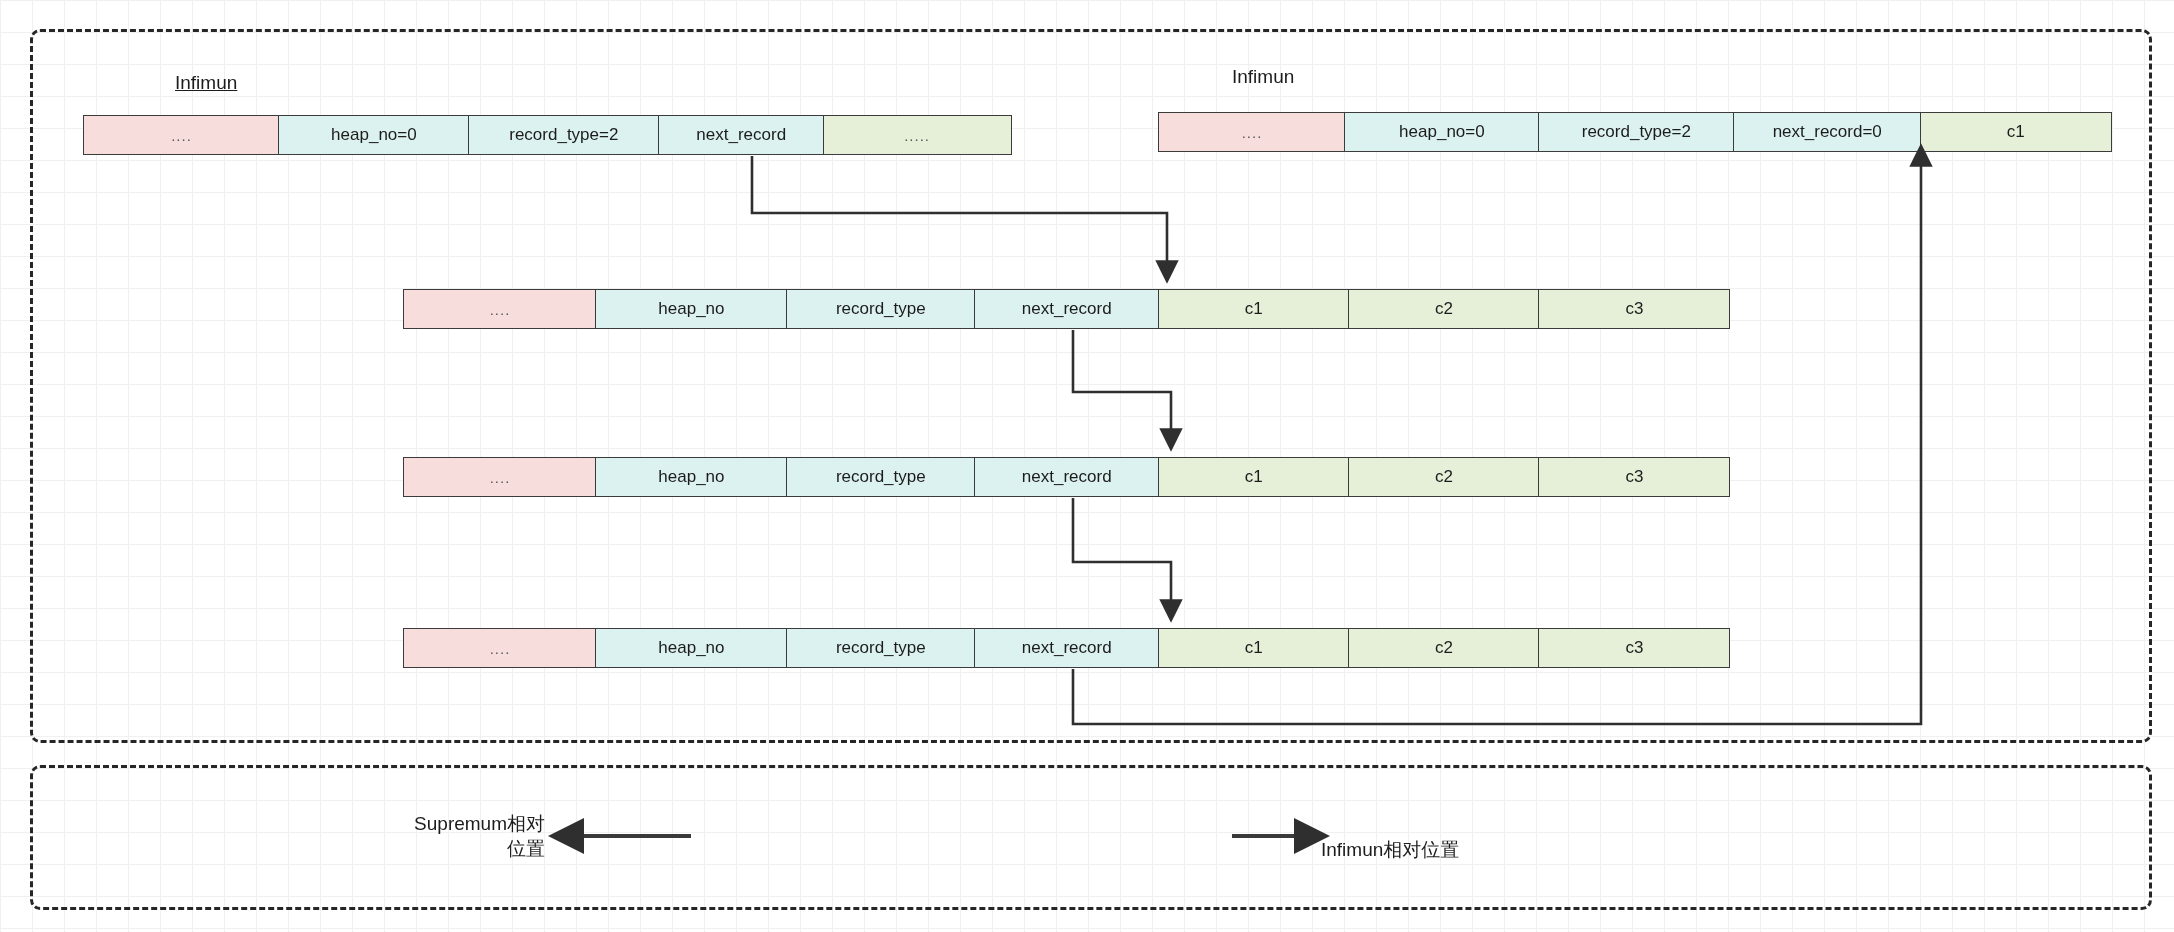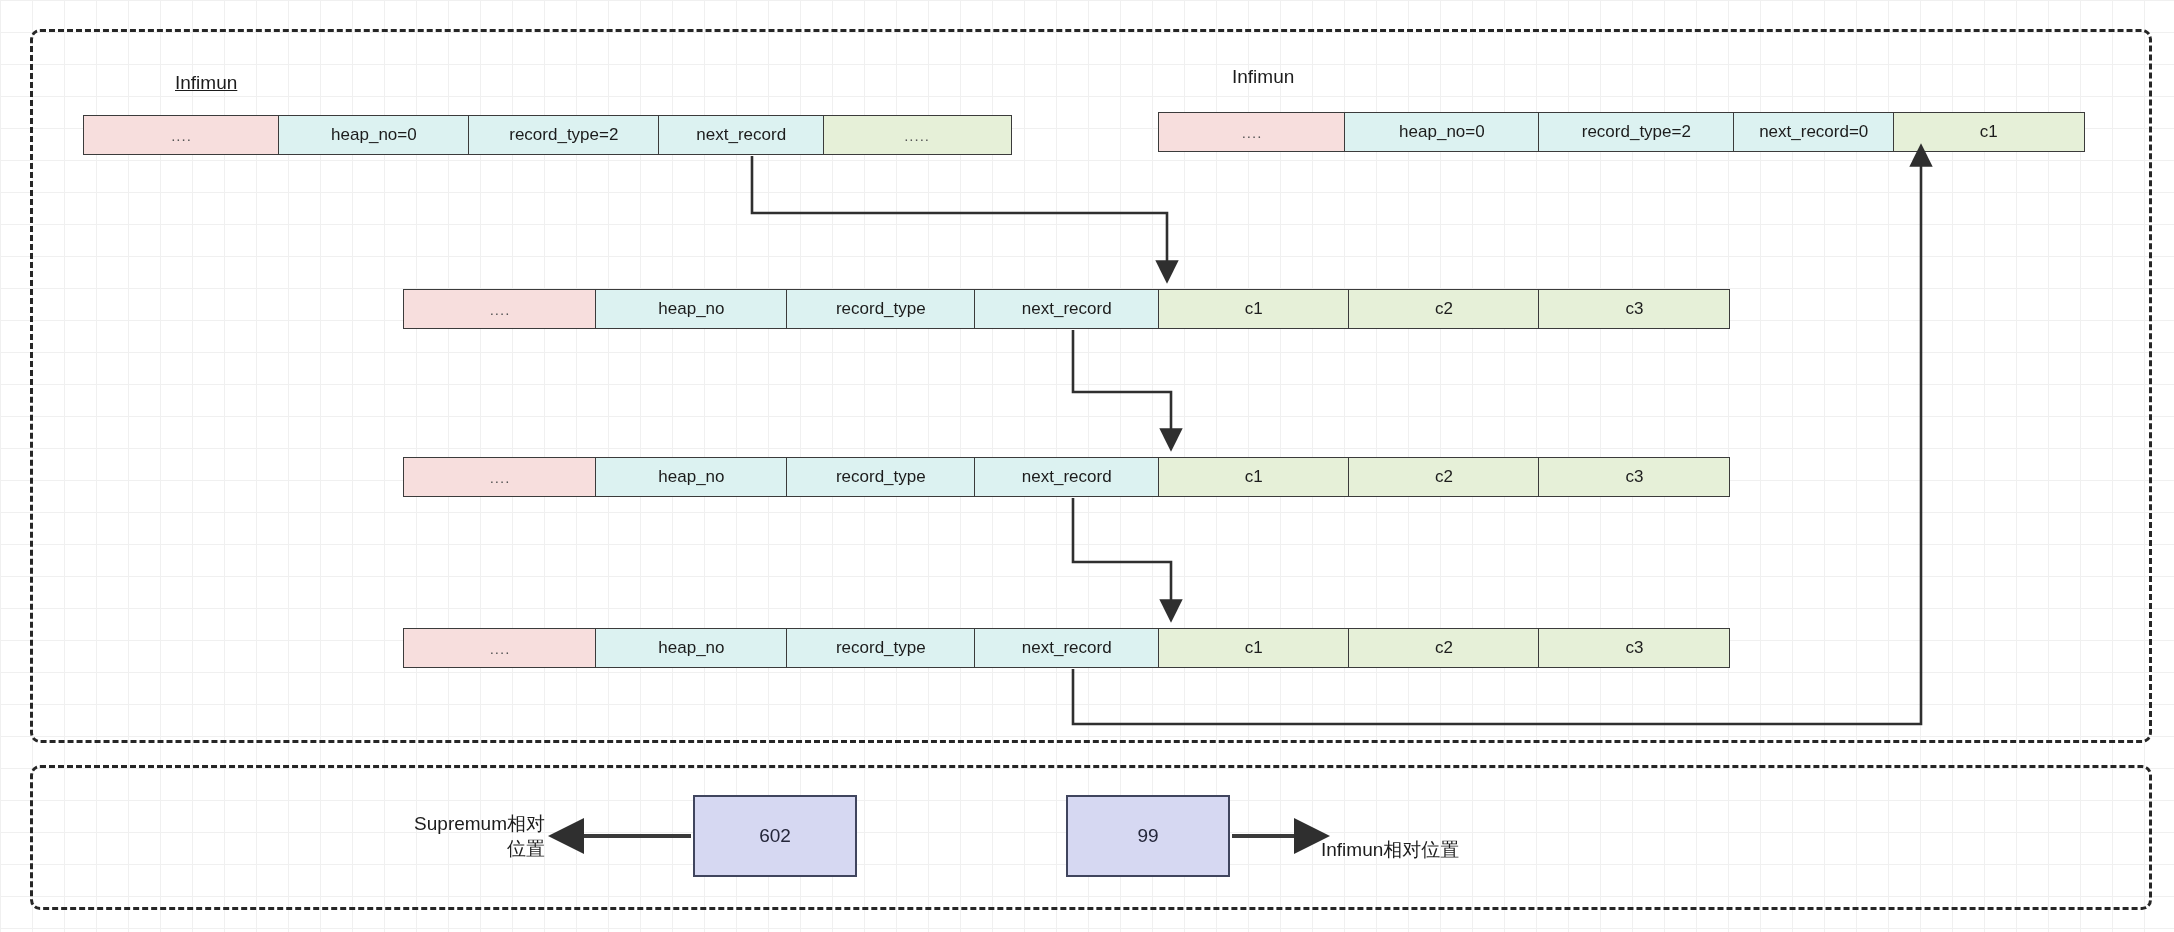--- a/index.html
+++ b/index.html
@@ -85,21 +85,21 @@
     <div class="cell c-cyan" style="width:191px;">heap_no=0</div>
     <div class="cell c-cyan" style="width:192px;">record_type=2</div>
     <div class="cell c-cyan" style="width:166px;">next_record</div>
     <div class="cell c-green dots" style="width:189px;">.....</div>
   </div>
 
   <div class="row" id="row-supremum" style="left:1158px;top:112px;">
     <div class="cell c-pink dots" style="width:188px;">....</div>
     <div class="cell c-cyan" style="width:195px;">heap_no=0</div>
     <div class="cell c-cyan" style="width:197px;">record_type=2</div>
-    <div class="cell c-cyan" style="width:161px;">next_record=0</div>
+    <div class="cell c-cyan" style="width:188px;">next_record=0</div>
     <div class="cell c-green" style="width:192px;">c1</div>
   </div>
 
   <div class="row" id="row-rec-1" style="left:403px;top:289px;">
     <div class="cell c-pink dots" style="width:194px;">....</div>
     <div class="cell c-cyan" style="width:192px;">heap_no</div>
     <div class="cell c-cyan" style="width:190px;">record_type</div>
     <div class="cell c-cyan" style="width:185px;">next_record</div>
     <div class="cell c-green" style="width:192px;">c1</div>
     <div class="cell c-green" style="width:192px;">c2</div>
@@ -137,23 +137,21 @@
       <path d="M752,156 L752,213 L1167,213 L1167,272" marker-end="url(#ah)"></path>
 
       <path d="M1073,330 L1073,392 L1171,392 L1171,440" marker-end="url(#ah)"></path>
 
       <path d="M1073,498 L1073,562 L1171,562 L1171,611" marker-end="url(#ah)"></path>
 
       <path d="M1073,669 L1073,724 L1921,724 L1921,155" marker-end="url(#ah)"></path>
     </g>
   </svg>
 
-  <div class="offset-box" style="left:693px;top:795px;">602</div>
 
-  <div class="offset-box" style="left:1066px;top:795px;">99</div>
 
   <div class="offset-label right-al" style="left:385px;top:812px;width:160px;">
     <div>Supremum相对</div>
     <div>位置</div>
   </div>
 
   <div class="offset-label" style="left:1321px;top:826px;margin-top:12px;">Infimun相对位置</div>
 
   <svg class="links" viewBox="0 0 2174 932">
     <g fill="none" stroke="#3a3a3a" stroke-width="4">

